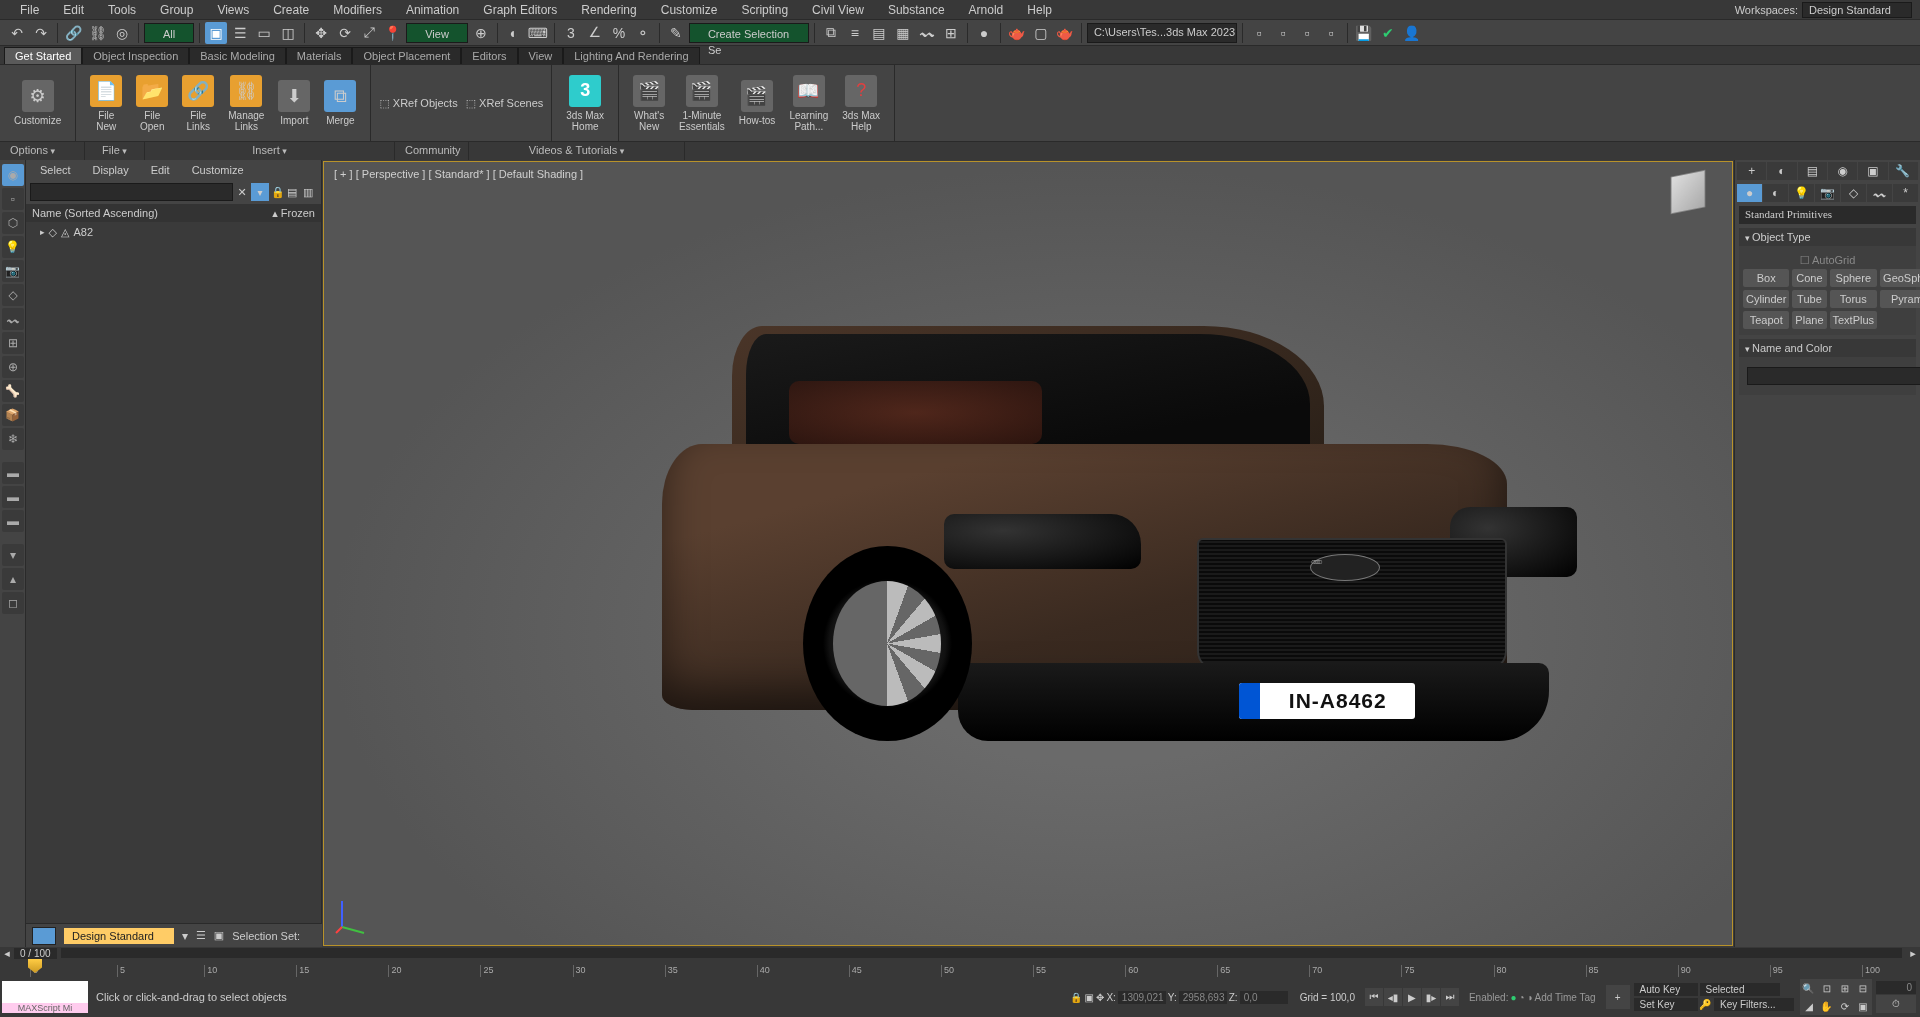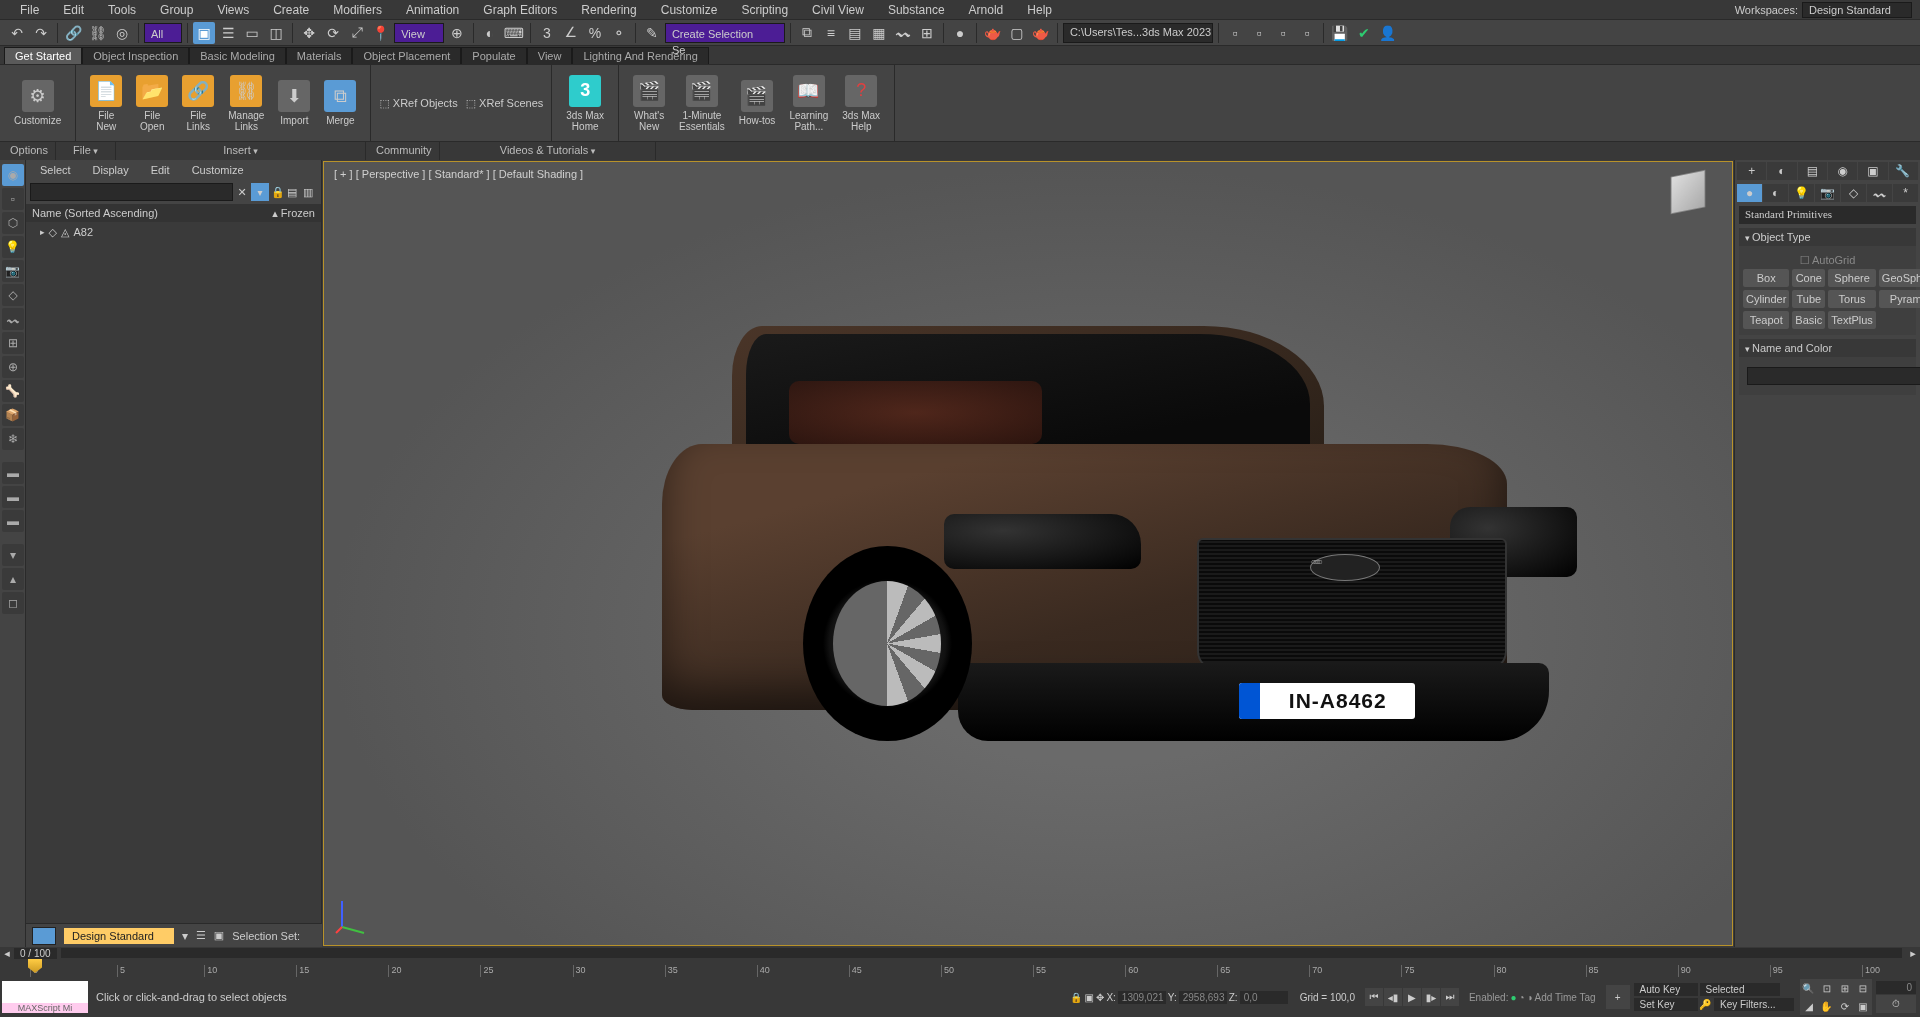--- a/index.html
+++ b/index.html
@@ -7,21 +7,21 @@
 .menubar { height: 20px; background: #383838; display: flex; align-items: center; padding: 0 8px; border-bottom: 1px solid #2a2a2a; }
 .menubar-item { padding: 0 12px; height: 20px; line-height: 20px; color: #cccccc; font-size: 12px; cursor: pointer; }
 .menubar-spacer { flex: 1; }
 .workspace-label { color: #ccc; font-size: 11px; margin-right: 4px; }
 .workspace-dropdown { background: #2a2a2a; color: #ccc; padding: 1px 20px 1px 6px; font-size: 11px; border: 1px solid #1a1a1a; }
 
 .toolbar-main { height: 26px; background: #444444; display: flex; align-items: center; padding: 0 6px; gap: 2px; border-bottom: 1px solid #2a2a2a; }
 .tb-btn { width: 22px; height: 22px; display: flex; align-items: center; justify-content: center; color: #ccc; font-size: 14px; cursor: pointer; border-radius: 2px; }
 .tb-btn.active { background: #5a9bd5; color: #fff; }
 .tb-sep { width: 1px; height: 20px; background: #2a2a2a; margin: 0 3px; }
-.tb-drop { background: #4c1d95; color: #ccc; padding: 2px 18px 2px 6px; font-size: 11px; border: 1px solid #1a1a1a; position: relative; height: 20px; line-height: 16px; }
+.tb-drop { background: #14532d; color: #ccc; padding: 2px 18px 2px 18px; font-size: 11px; border: 1px solid #1a1a1a; position: relative; height: 20px; line-height: 16px; }
 .tb-path { background: #2a2a2a; color: #ccc; padding: 2px 6px; font-size: 11px; border: 1px solid #1a1a1a; height: 20px; width: 150px; overflow: hidden; white-space: nowrap; }
 
 .tabstrip { height: 18px; background: #383838; display: flex; align-items: flex-end; padding: 0 4px; gap: 0; }
 .tab { padding: 2px 10px; background: #2a2a2a; color: #aaa; font-size: 11px; cursor: pointer; border: 1px solid #1a1a1a; border-bottom: none; }
 .tab.active { background: #5a5a5a; color: #fff; }
 
 .ribbon { height: 78px; background: #444444; display: flex; border-bottom: 1px solid #2a2a2a; border-top: 1px solid #2a2a2a; }
 .ribbon-group { padding: 4px 8px; border-right: 1px solid #2a2a2a; display: flex; flex-direction: column; justify-content: center; align-items: center; }
 .ribbon-bigbtn { display: flex; flex-direction: column; align-items: center; justify-content: center; padding: 2px 6px; cursor: pointer; color: #ccc; }
 .ribbon-icon { width: 32px; height: 32px; background: #666; border-radius: 3px; margin-bottom: 3px; display: flex; align-items: center; justify-content: center; font-size: 18px; }
@@ -194,21 +194,21 @@
   <div class="tb-btn" style="color:#2ecc71">✔</div>
   <div class="tb-btn">👤</div>
 </div>
 
 <div class="tabstrip">
   <div class="tab active">Get Started</div>
   <div class="tab">Object Inspection</div>
   <div class="tab">Basic Modeling</div>
   <div class="tab">Materials</div>
   <div class="tab">Object Placement</div>
-  <div class="tab">Populate</div>
+  <div class="tab">Editors</div>
   <div class="tab">View</div>
   <div class="tab">Lighting And Rendering</div>
 </div>
 
 <div class="ribbon">
   <div class="ribbon-group">
     <div class="ribbon-bigbtn">
       <div class="ribbon-icon">⚙</div>
       <div class="ribbon-label">Customize</div>
     </div>
@@ -281,21 +281,21 @@
       </div>
       <div class="ribbon-bigbtn">
         <div class="ribbon-icon" style="color:#e04040">?</div>
         <div class="ribbon-label" style="white-space:pre">3ds Max
 Help</div>
       </div>
     </div>
   </div>
 </div>
 <div class="ribbon-strip">
-  <div class="ribbon-strip-item" style="width:56px;">Options</div>
+  <div class="ribbon-strip-item" style="width:85px;">Options</div>
   <div class="ribbon-strip-item" style="width:60px;text-align:center">File</div>
   <div class="ribbon-strip-item" style="width:250px;text-align:center">Insert</div>
   <div class="ribbon-strip-item" style="width:74px;text-align:center">Community</div>
   <div class="ribbon-strip-item" style="width:216px;text-align:center">Videos &amp; Tutorials</div>
 </div>
 
 <div class="main-area">
 
   <div class="left-rail">
     <div class="rail-btn active">◉</div>
@@ -407,21 +407,21 @@
         <div class="btn-grid">
           <div class="prim-btn">Box</div>
           <div class="prim-btn">Cone</div>
           <div class="prim-btn">Sphere</div>
           <div class="prim-btn">GeoSphere</div>
           <div class="prim-btn">Cylinder</div>
           <div class="prim-btn">Tube</div>
           <div class="prim-btn">Torus</div>
           <div class="prim-btn">Pyramid</div>
           <div class="prim-btn">Teapot</div>
-          <div class="prim-btn">Basic</div>
+          <div class="prim-btn">Plane</div>
           <div class="prim-btn">TextPlus</div>
         </div>
       </div>
     </div>
     <div class="rollout">
       <div class="rollout-header">Name and Color</div>
       <div class="rollout-body">
         <div class="name-input-row">
           <input class="name-input" style="">
 

